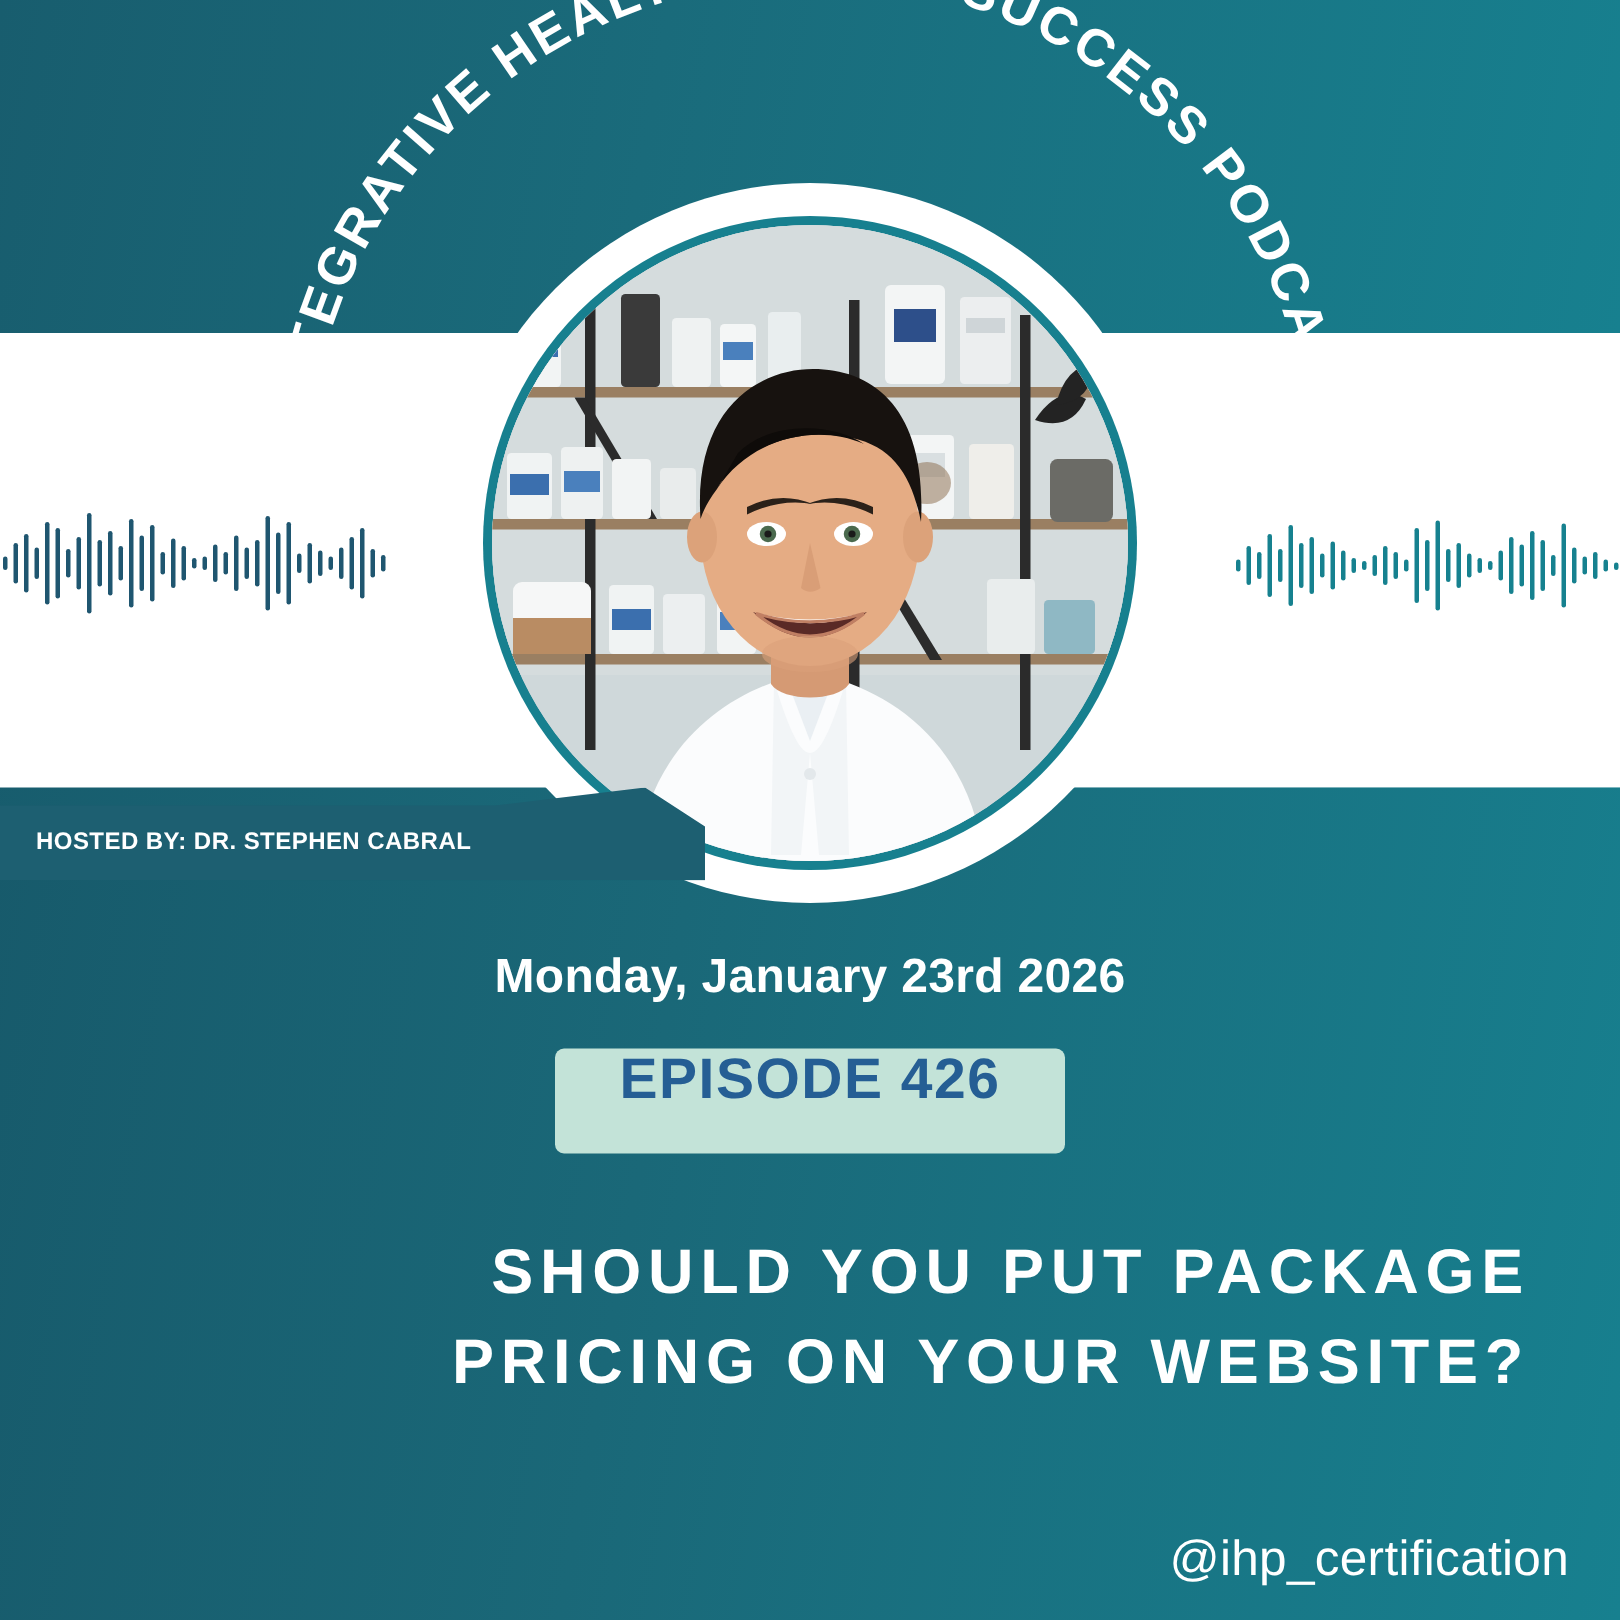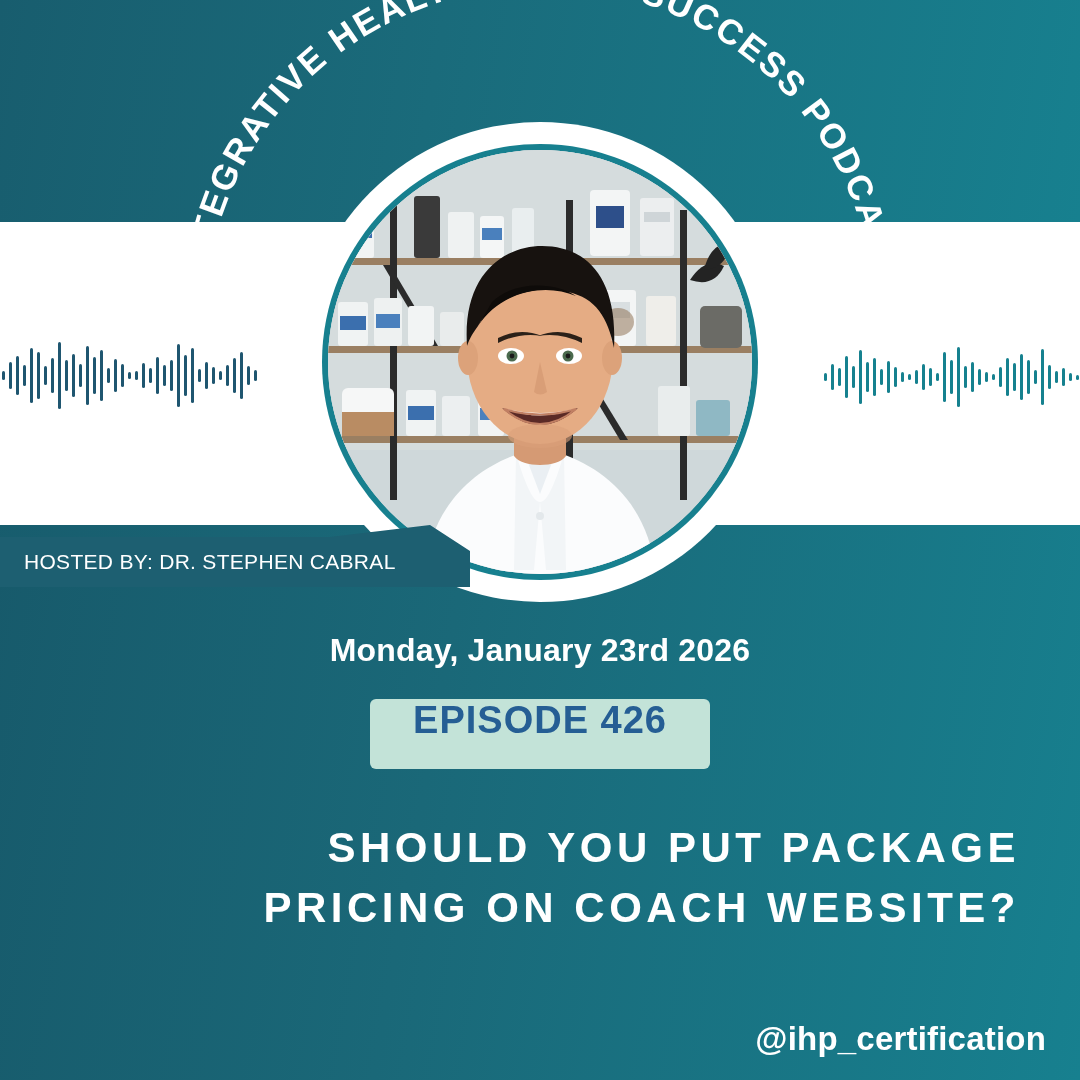--- a/index.html
+++ b/index.html
@@ -70,21 +70,21 @@
   }
 
   
   .hosted-bar{
     position:absolute;left:0;top:525px;width:470px;height:62px;
     background:#1d5f71;
     clip-path:polygon(0 12px, 330px 12px, 430px 0, 470px 26px, 470px 62px, 0 62px);
     display:flex;align-items:center;
   }
   .hosted-text{
-    color:#ffffff;font-weight:400;font-size:21px;
+    color:#ffffff;font-weight:700;font-size:16px;
     letter-spacing:0.3px;margin-left:24px;margin-top:12px;
     white-space:nowrap;
   }
 
   
   .date{
     position:absolute;left:0;top:632px;width:1080px;
     text-align:center;color:#ffffff;
     font-weight:700;font-size:32px;letter-spacing:0.2px;
   }
@@ -104,21 +104,21 @@
     position:absolute;left:60px;top:818px;width:960px;
     text-align:right;color:#ffffff;
     font-weight:700;font-size:42px;line-height:60px;
     letter-spacing:4.5px;
   }
   .ep-title .line{display:block;}
 
   
   .handle{
     position:absolute;right:34px;bottom:22px;
-    color:#ffffff;font-weight:700;font-size:33px;letter-spacing:0.2px;
+    color:#ffffff;font-weight:400;font-size:33px;letter-spacing:0.2px;
   }
 </style>
 </head>
 <body>
 
 <div class="canvas">
 
   <svg class="waves" viewBox="0 0 1080 1080" preserveAspectRatio="none">
     <defs>
       <clipPath id="topclip">
@@ -368,18 +368,18 @@
   </div>
 
   <div class="date">Monday, January 23rd 2026</div>
 
   <div class="badge">
     <span class="badge-text">EPISODE 426</span>
   </div>
 
   <div class="ep-title">
     <span class="line">SHOULD YOU PUT PACKAGE</span>
-    <span class="line">PRICING ON COACH WEBSITE?</span>
+    <span class="line">PRICING ON YOUR WEBSITE?</span>
   </div>
 
   <div class="handle">@ihp_certification</div>
 
 </div>
 
 </body></html>

